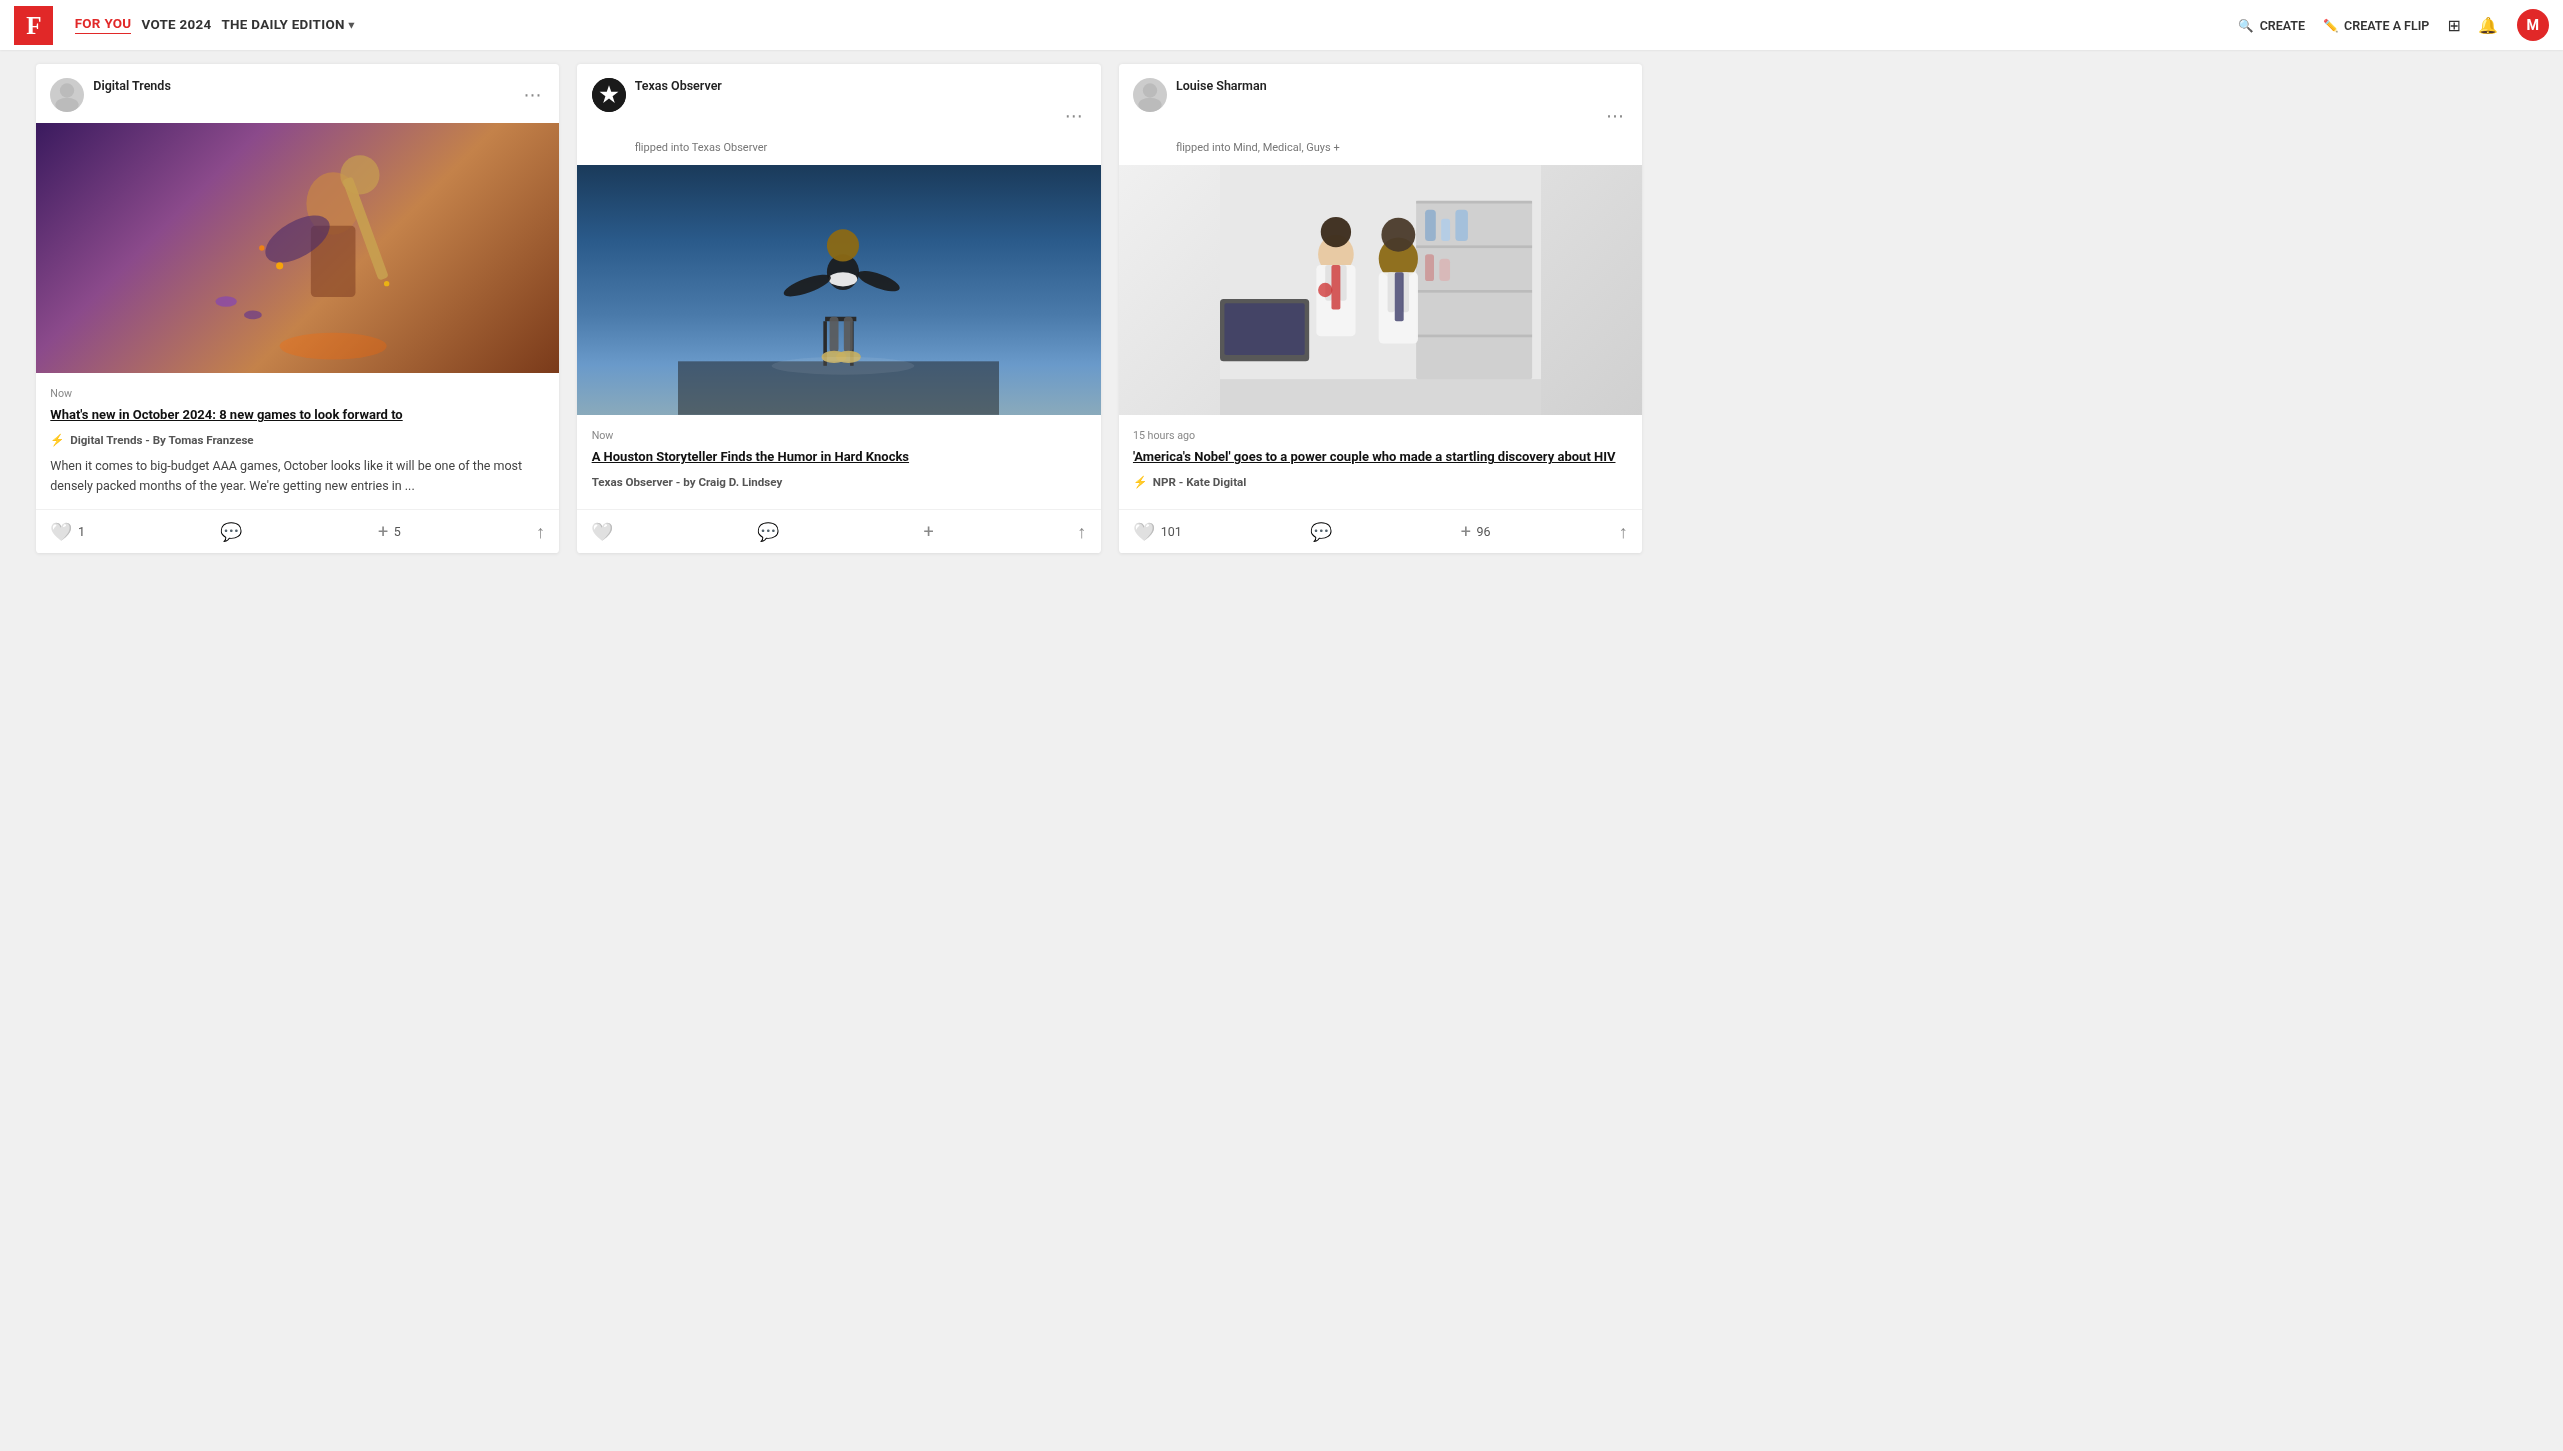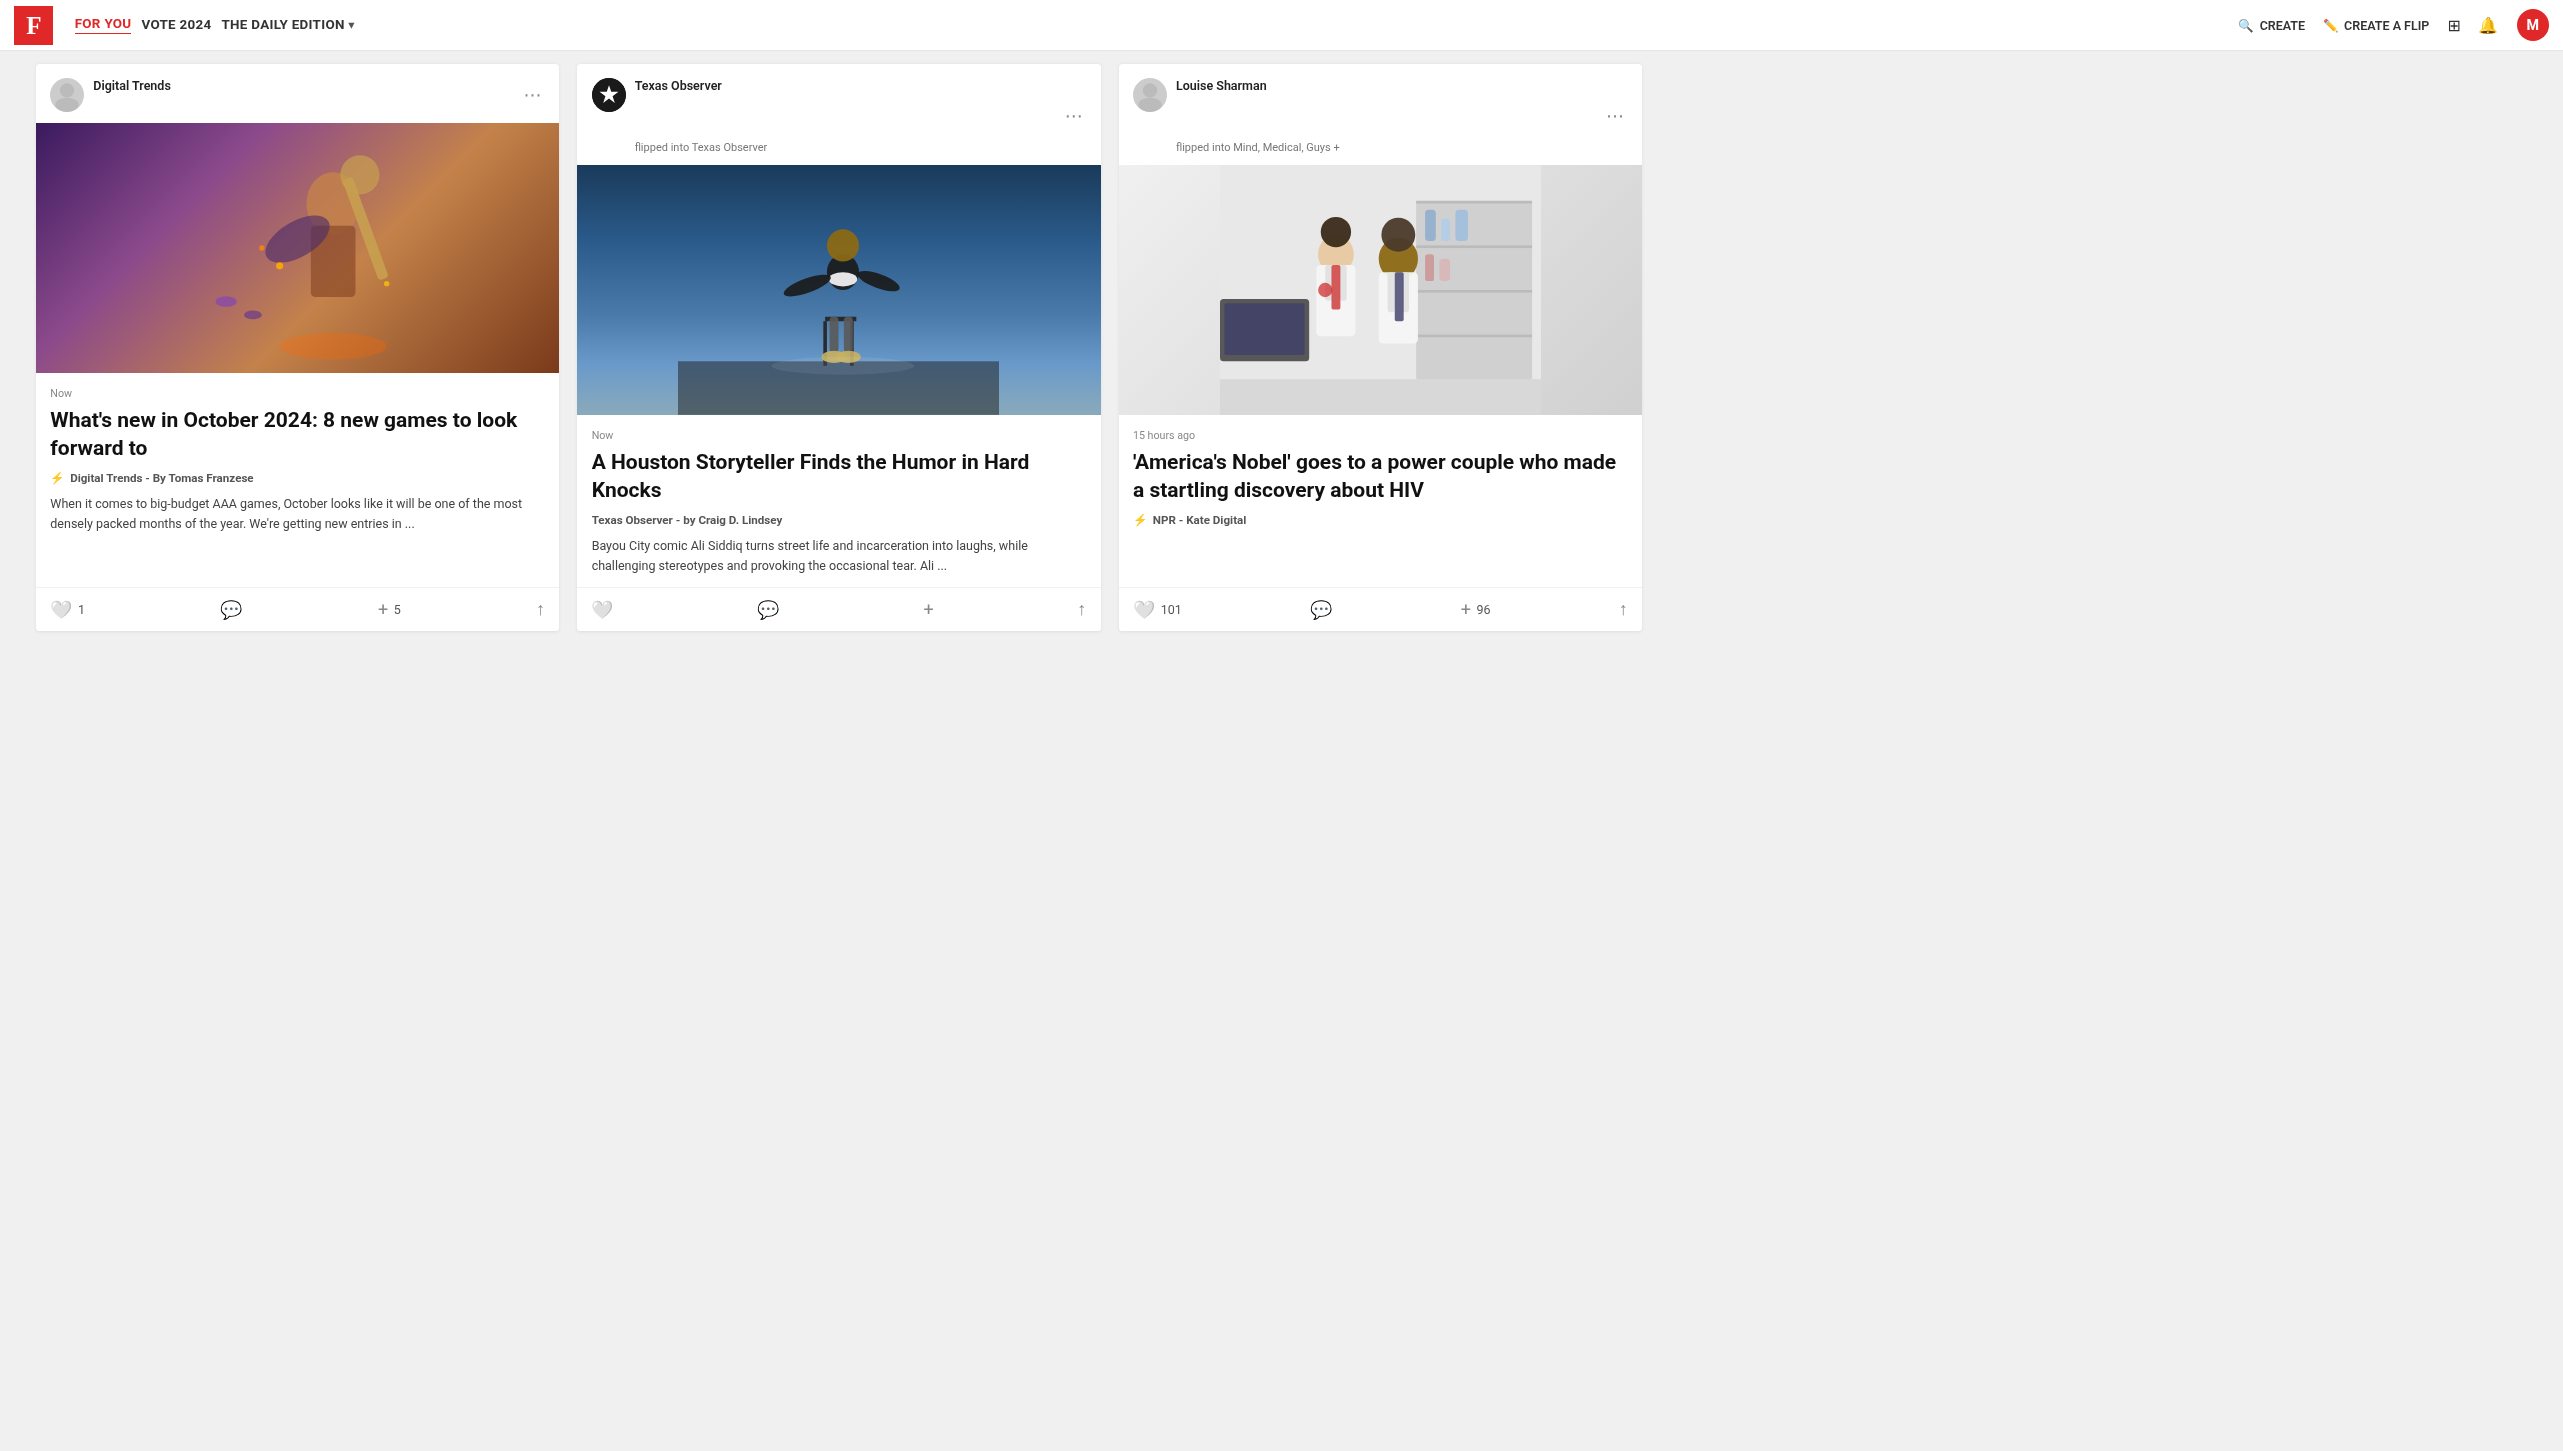--- a/index.html
+++ b/index.html
@@ -200,25 +200,26 @@
     .card-body {
       padding: 14.3px 14.3px 10.7px;
       flex: 1;
     }
     .card-time {
       font-size: 10.7px;
       color: #888;
       margin-bottom: 7.1px;
     }
     .card-title {
-      font-size: 21px;
+      font-size: 13px;
       font-weight: 700;
       color: #111;
       line-height: 1.3;
       margin-bottom: 9px;
+      text-decoration: underline;
     }
     .card-byline {
       display: flex;
       align-items: center;
       gap: 5.4px;
       font-size: 11.6px;
       color: #555;
       margin-bottom: 9px;
       font-weight: bold;
     }
@@ -407,21 +408,20 @@
           <ellipse cx="185" cy="225" rx="80" ry="10" fill="#ffffff" opacity="0.08"></ellipse>
         </svg>
       </div>
 
       <div class="card-body">
         <div class="card-time">Now</div>
         <div class="card-title">A Houston Storyteller Finds the Humor in Hard Knocks</div>
         <div class="card-byline">
           <span>Texas Observer - by Craig D. Lindsey</span>
         </div>
-        <div class="card-excerpt">Bayou City comic Ali Siddiq turns street life and incarceration into laughs, while challenging stereotypes and provoking the occasional tear. Ali ...</div>
       </div>
 
       <div class="card-footer">
         <div class="footer-action">
           <span class="footer-action-icon">🤍</span>
         </div>
         <div class="footer-action">
           <span class="footer-action-icon">💬</span>
         </div>
         <div class="footer-action">

